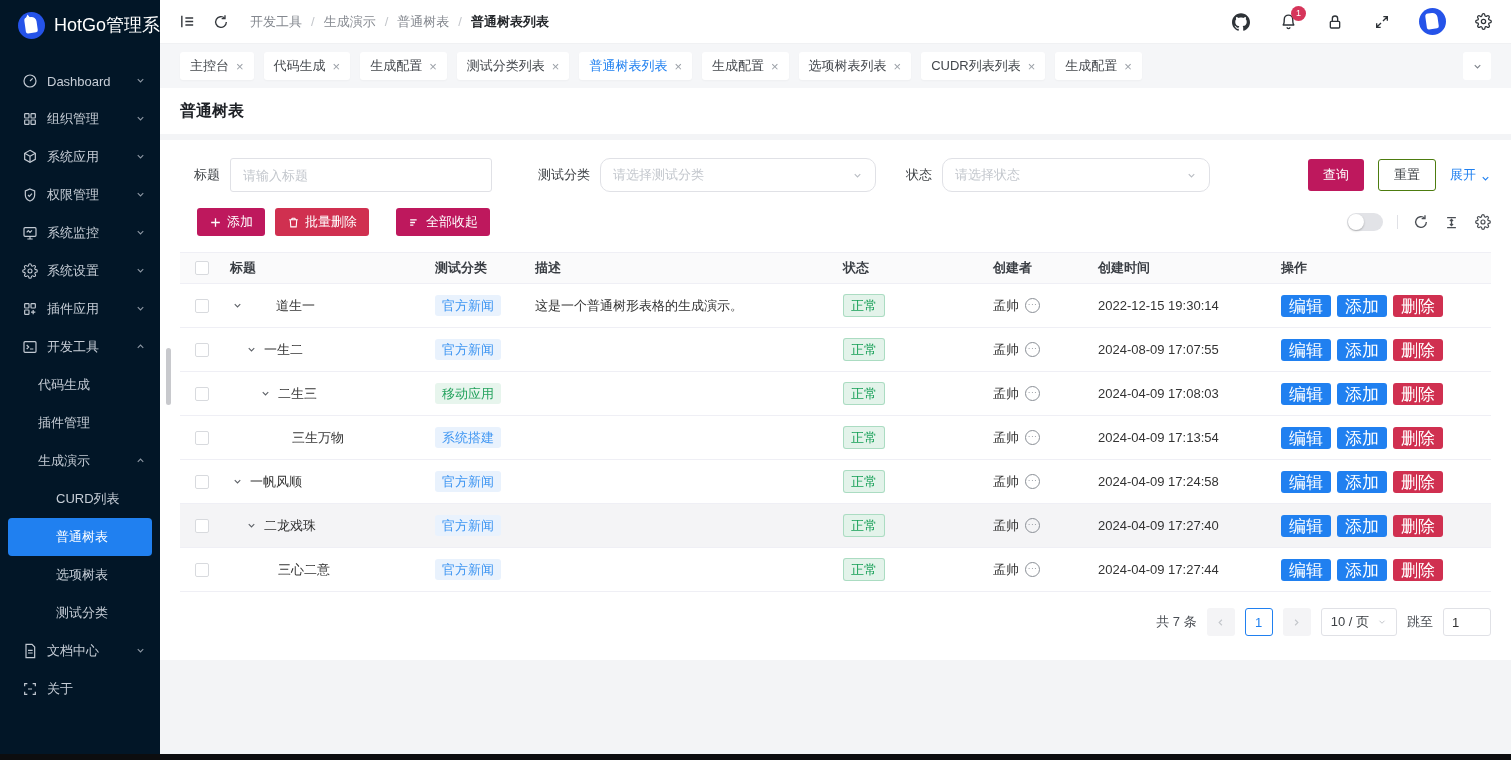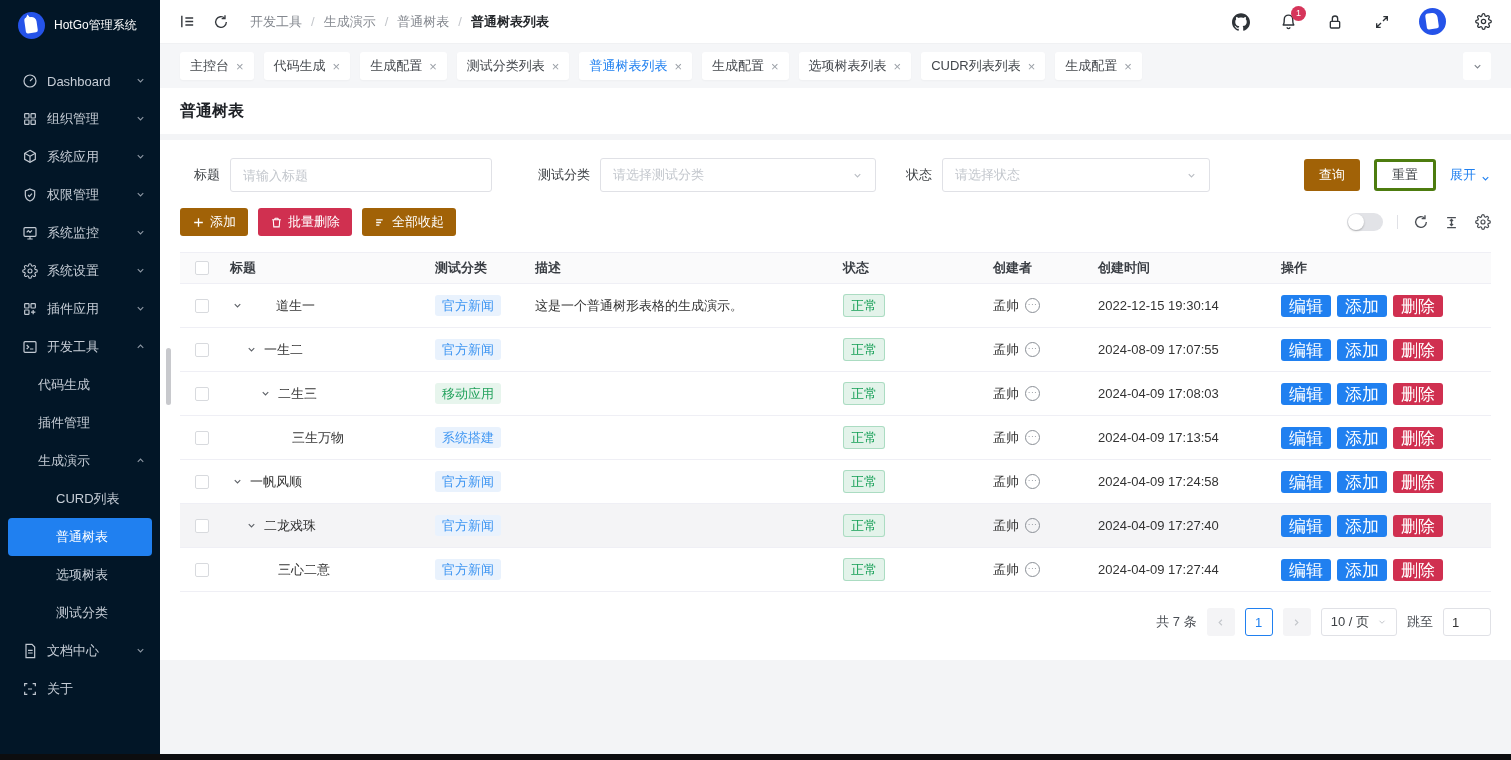--- a/index.html
+++ b/index.html
@@ -7,21 +7,21 @@
   body {
     font-family:"Liberation Sans","DejaVu Sans",sans-serif;
     font-size:13px; color:#333; display:flex; background:#f3f4f6;
   }
   
   .sidebar { width:160px; flex-shrink:0; background:#021627; color:#c6cdd6; display:flex; flex-direction:column; position:relative; z-index:5; }
   .logo-row { height:50px; display:flex; align-items:center; padding-left:18px; gap:9px; flex-shrink:0; }
   .logo-mark { width:27px; height:27px; border-radius:50%; background:#2553e9; position:relative; flex-shrink:0; }
   .logo-mark .cat { position:absolute; left:7px; top:5px; width:12px; height:16px; background:#fff; border-radius:3px 5px 2px 2px; transform:rotate(-8deg); }
   .logo-mark .cat:before { content:""; position:absolute; top:-3px; left:1px; border-left:3px solid transparent; border-right:3px solid transparent; border-bottom:5px solid #fff; }
-  .app-title { color:#fff; font-size:12px; white-space:nowrap; }
+  .app-title { color:#fff; font-size:18px; white-space:nowrap; }
   .menu { flex:1; padding-top:12px; overflow:hidden; }
   .side-item { height:38px; display:flex; align-items:center; padding:0 14px 0 22px; gap:9px; cursor:pointer; }
   .side-item .lbl { flex:1; white-space:nowrap; }
   .side-item .micon { width:16px; height:16px; flex-shrink:0; display:flex; align-items:center; justify-content:center; }
   .side-item .micon svg { stroke:#c2c9d2; }
   .side-item .chev svg { stroke:#8d97a3; }
   .depth-1 { padding-left:38px; }
   .depth-2 { padding-left:56px; }
   .side-item.active { background:#2080f0; color:#fff; border-radius:4px; margin:0 8px; }
   .side-item.depth-2.active { padding-left:48px; }
@@ -47,27 +47,27 @@
   
   .page-head { height:46px; background:#fff; display:flex; align-items:center; padding:0 20px; flex-shrink:0; }
   .page-title { font-size:16px; font-weight:700; color:#1e2126; }
   .sep-gap { height:6px; background:#f3f4f6; flex-shrink:0; }
   .content-card { background:#fff; padding:10px 20px 24px; flex-shrink:0; }
   
   .filter-row { display:flex; align-items:center; margin-top:8px; }
   .f-label { margin-right:10px; color:#3d4145; white-space:nowrap; }
   .f-input { width:262px; height:34px; border:1px solid #e0e1e6; border-radius:3px; padding:0 12px; font-size:13px; color:#333; outline:none; font-family:inherit; }
   .f-input::placeholder { color:#c3c7cd; }
-  .f-select { height:34px; border:1px solid #e0e1e6; border-radius:3px; display:flex; align-items:center; justify-content:space-between; padding:0 12px; color:#c3c7cd; cursor:pointer; background:#fff; }
+  .f-select { height:34px; border:1px solid #e0e1e6; border-radius:10px; display:flex; align-items:center; justify-content:space-between; padding:0 12px; color:#c3c7cd; cursor:pointer; background:#fff; }
   .f-group { display:flex; align-items:center; }
   .f-actions { margin-left:auto; display:flex; align-items:center; gap:14px; }
   .btn { height:32px; border-radius:3px; border:none; font-size:13px; padding:0 15px; cursor:pointer; font-family:inherit; display:inline-flex; align-items:center; gap:5px; }
-  .btn-primary { background:#a16207; color:#fff; }
+  .btn-primary { background:#be185d; color:#fff;margin-left:17px; }
   .btn-danger { background:#d03050; color:#fff; }
-  .btn-default { background:#fff; color:#3d4145; border:3px solid #4d7c0f; }
+  .btn-default { background:#fff; color:#3d4145; border:1px solid #4d7c0f; }
   .link-expand { color:#2080f0; display:flex; align-items:flex-end; gap:4px; cursor:pointer; white-space:nowrap; }
   
   .toolbar-row { display:flex; align-items:center; margin-top:16px; }
   .toolbar-row .btn { height:28px; padding:0 12px; }
   .toolbar-left { display:flex; gap:10px; }
   .toolbar-right { margin-left:auto; display:flex; align-items:center; gap:14px; color:#4b4f55; }
   .toggle { width:36px; height:18px; border-radius:9px; background:#e2e3e7; position:relative; cursor:pointer; }
   .toggle .knob { position:absolute; left:1px; top:1px; width:16px; height:16px; border-radius:50%; background:#fff; box-shadow:0 1px 2px rgba(0,0,0,0.25); }
   .v-div { width:1px; height:14px; background:#e0e1e6; }
   .t-icon { width:17px; height:17px; display:flex; align-items:center; justify-content:center; cursor:pointer; }

